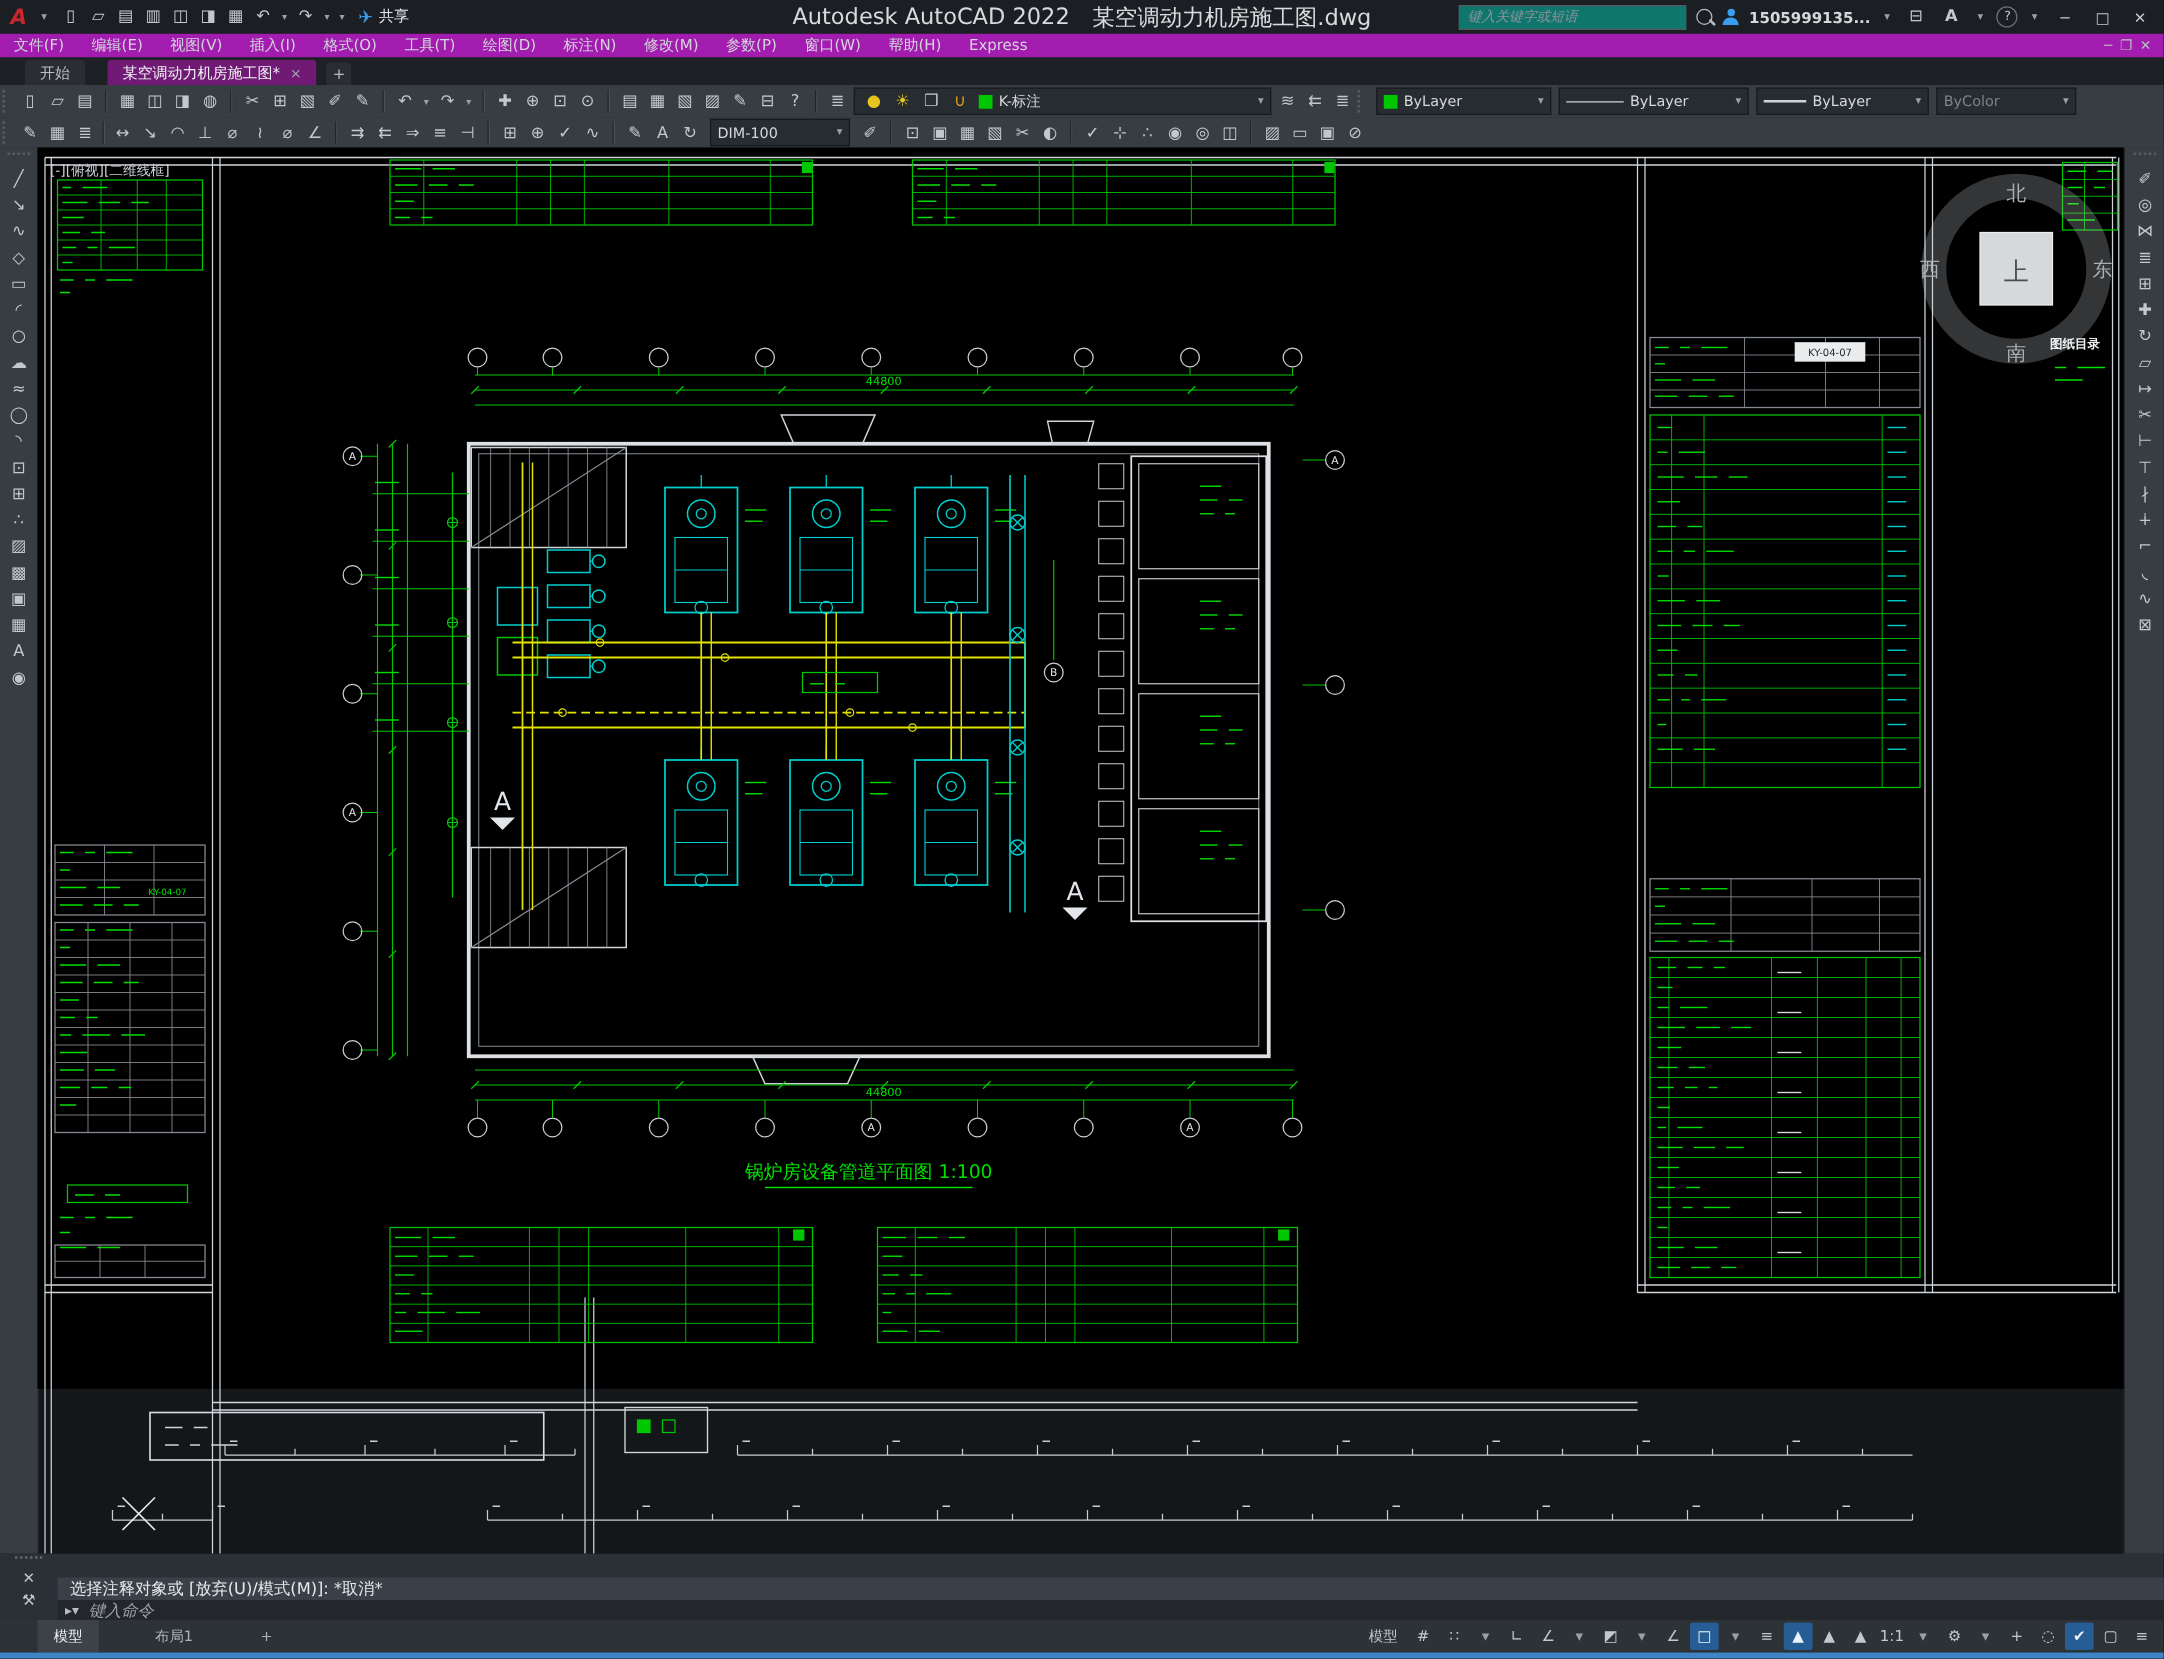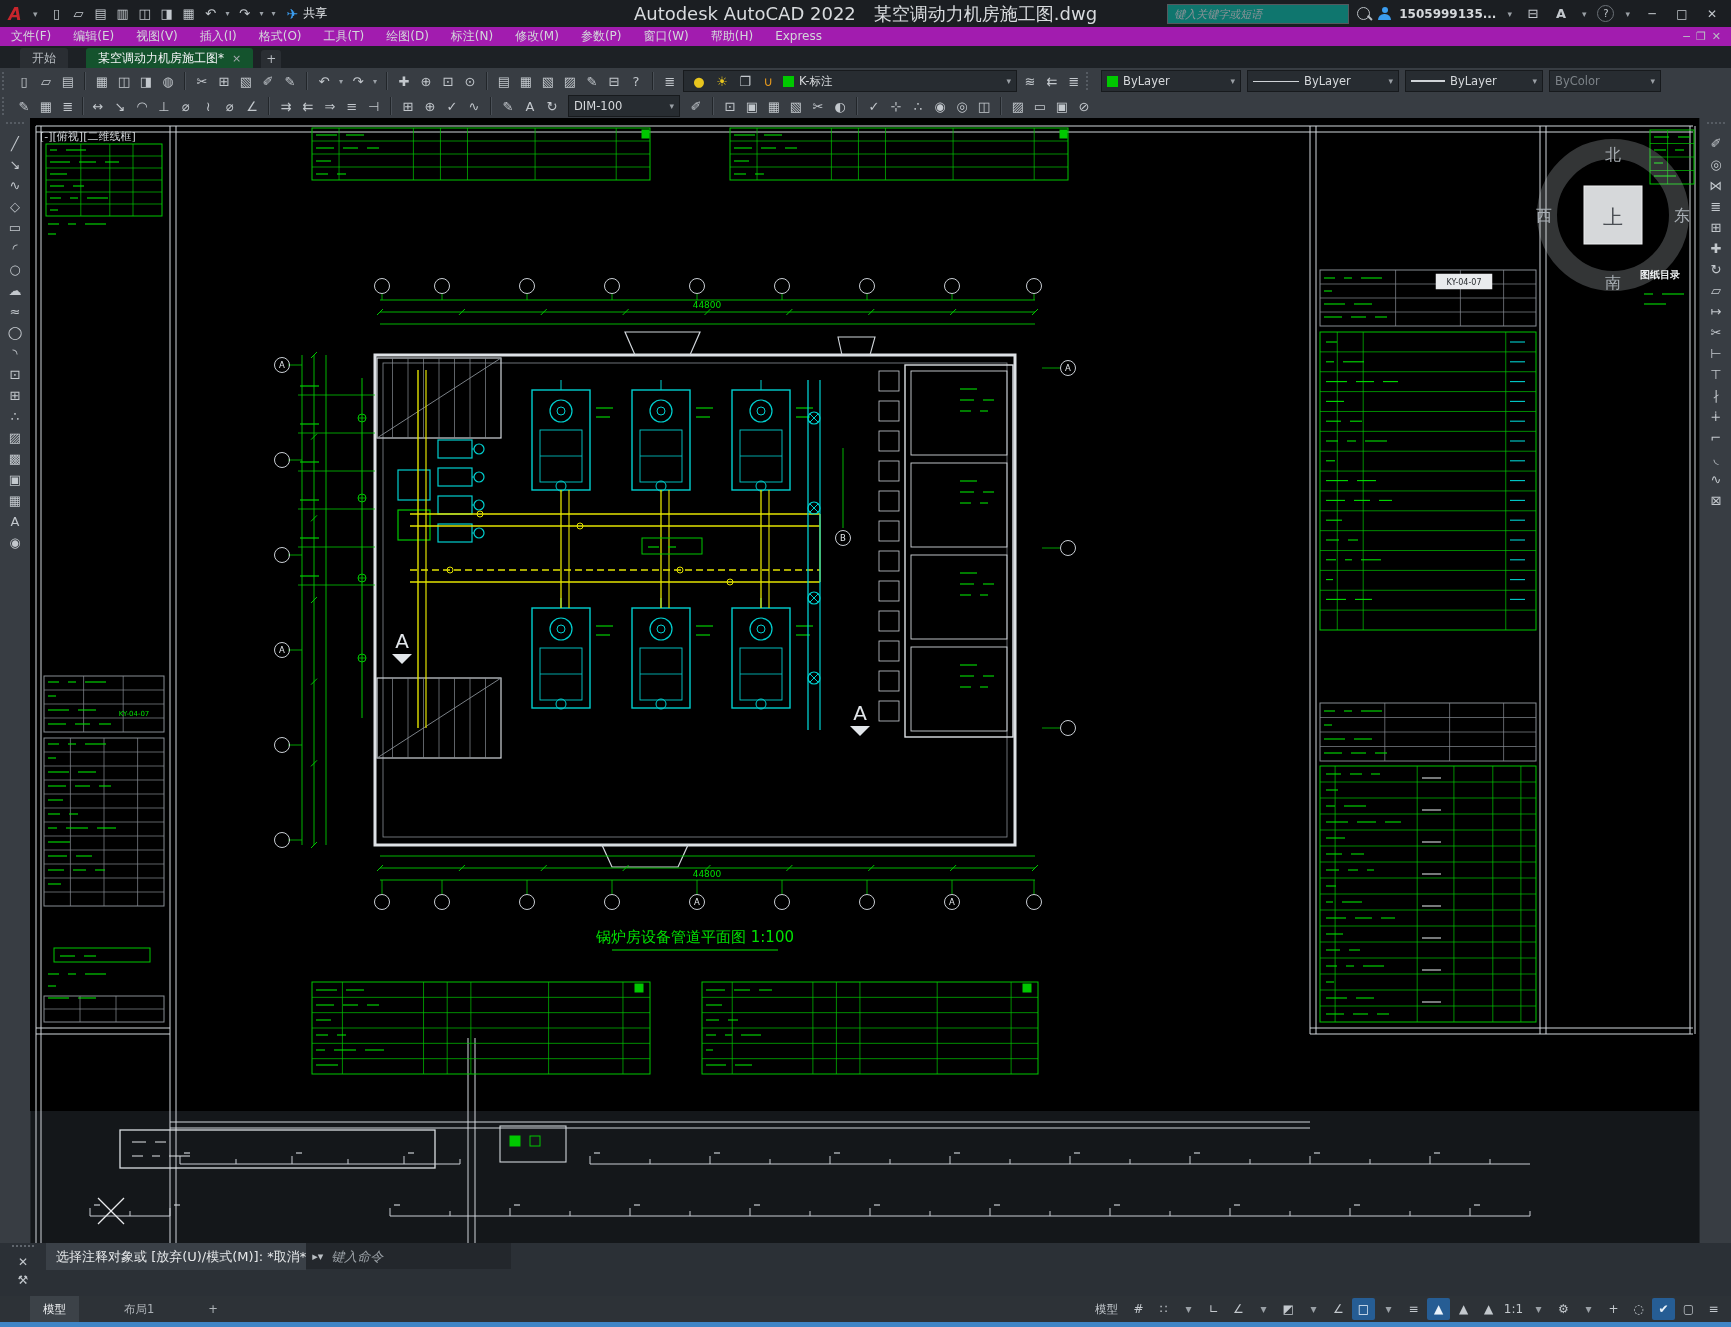--- a/index.html
+++ b/index.html
@@ -29,21 +29,21 @@
   .user-id{color:#d5d8db;font-weight:bold;}
   .winbtn{color:#c3c8cd;font-size:12px;min-width:22px;text-align:center;}
   
   #menubar{left:0;top:27px;width:1731px;height:19px;background:#a21caf;display:flex;align-items:center;font-size:12px;color:#d3d6da;}
   .menu-item{padding:0 11px;line-height:19px;}
   .docwin{margin-left:auto;display:flex;gap:6px;padding-right:10px;color:#b9bec3;font-size:11px;}
   
   #tabrow{left:0;top:46px;width:1731px;height:22px;background:#1d2125;display:flex;align-items:flex-end;}
   .ftab{height:20px;display:flex;align-items:center;padding:0 12px;font-size:12px;gap:8px;border-radius:3px 3px 0 0;}
   .ftab.start{background:#2a2e33;color:#b9bec3;margin-left:20px;}
-  .ftab.active{background:#14532d;color:#f0f2f4;margin-left:18px;}
+  .ftab.active{background:#701a75;color:#f0f2f4;margin-left:18px;}
   .ftab .x{color:#a6abb0;font-size:11px;}
   .newtab{width:20px;height:18px;background:#2a2e33;border-radius:3px 3px 0 0;margin-left:8px;color:#b9bec3;display:flex;align-items:center;justify-content:center;font-size:12px;}
   
   #tb1{left:0;top:68px;width:1731px;height:26px;background:#383d43;display:flex;align-items:center;border-bottom:1px solid #2c3136;}
   #tb2{left:0;top:94px;width:1731px;height:24px;background:#383d43;display:flex;align-items:center;border-bottom:1px solid #23272b;}
   .combo{display:flex;align-items:center;background:#272c31;border:1px solid #171a1d;height:20px;font-size:11.5px;color:#d6d9dc;padding:0 5px;gap:5px;margin:0 3px;}
   .combo .dn{margin-left:auto;color:#9aa0a6;font-size:9px;}
   .sw{width:11px;height:11px;display:inline-block;}
   .ltline{display:inline-block;height:1px;background:#cfd3d7;width:46px;}
   .ltline.thick{height:2.5px;width:34px;}
@@ -53,21 +53,21 @@
   #tbr{left:1699px;top:118px;width:32px;height:1125px;background:#383d43;display:flex;flex-direction:column;align-items:center;border-left:1px solid #23272b;}
   .vgrip{height:5px;width:18px;border-top:2px dotted #565c63;margin:4px 0;}
   #tbl .tbi,#tbr .tbi{height:21px;}
   
   #canvas{left:30px;top:118px;width:1669px;height:993px;background:#000000;text-align:center;}
   
   #cmddock{left:0;top:1243px;width:1731px;height:53px;background:#2b3036;display:flex;}
   #cmdstrip{width:46px;display:flex;flex-direction:column;align-items:center;padding-top:2px;gap:4px;background:#2b3036;}
   #cmdstrip .dots{width:22px;height:4px;border-top:2px dotted #60666d;}
   #cmdstrip .cb{color:#c3c8cd;font-size:12px;}
-  #cmdmain{flex:1;display:flex;}
+  #cmdmain{flex:1;display:flex;flex-direction:column;margin-top:19px;}
   #cmdhist{height:27px;background:#3a4047;color:#e6e8ea;font-size:13px;display:flex;align-items:center;padding-left:10px;}
   #cmdinrow{height:26px;background:#23272c;display:flex;align-items:center;gap:6px;padding-left:6px;}
   #cmdicon{color:#b9bec3;font-size:11px;}
   #cmdinput{flex:1;background:transparent;border:none;outline:none;color:#d0d4d8;font-size:13px;font-style:italic;}
   #cmdinput::placeholder{color:#9aa0a6;font-style:italic;}
   
   #bottombar{left:0;top:1296px;width:1731px;height:26px;background:#2d3237;display:flex;align-items:center;font-size:11.5px;}
   .ltab{height:26px;display:flex;align-items:center;padding:0 13px;color:#aeb3b8;margin-left:32px;}
   .ltab.active{background:#3c4248;color:#f0f2f4;}
   .ltab.add{padding:0 9px;}

